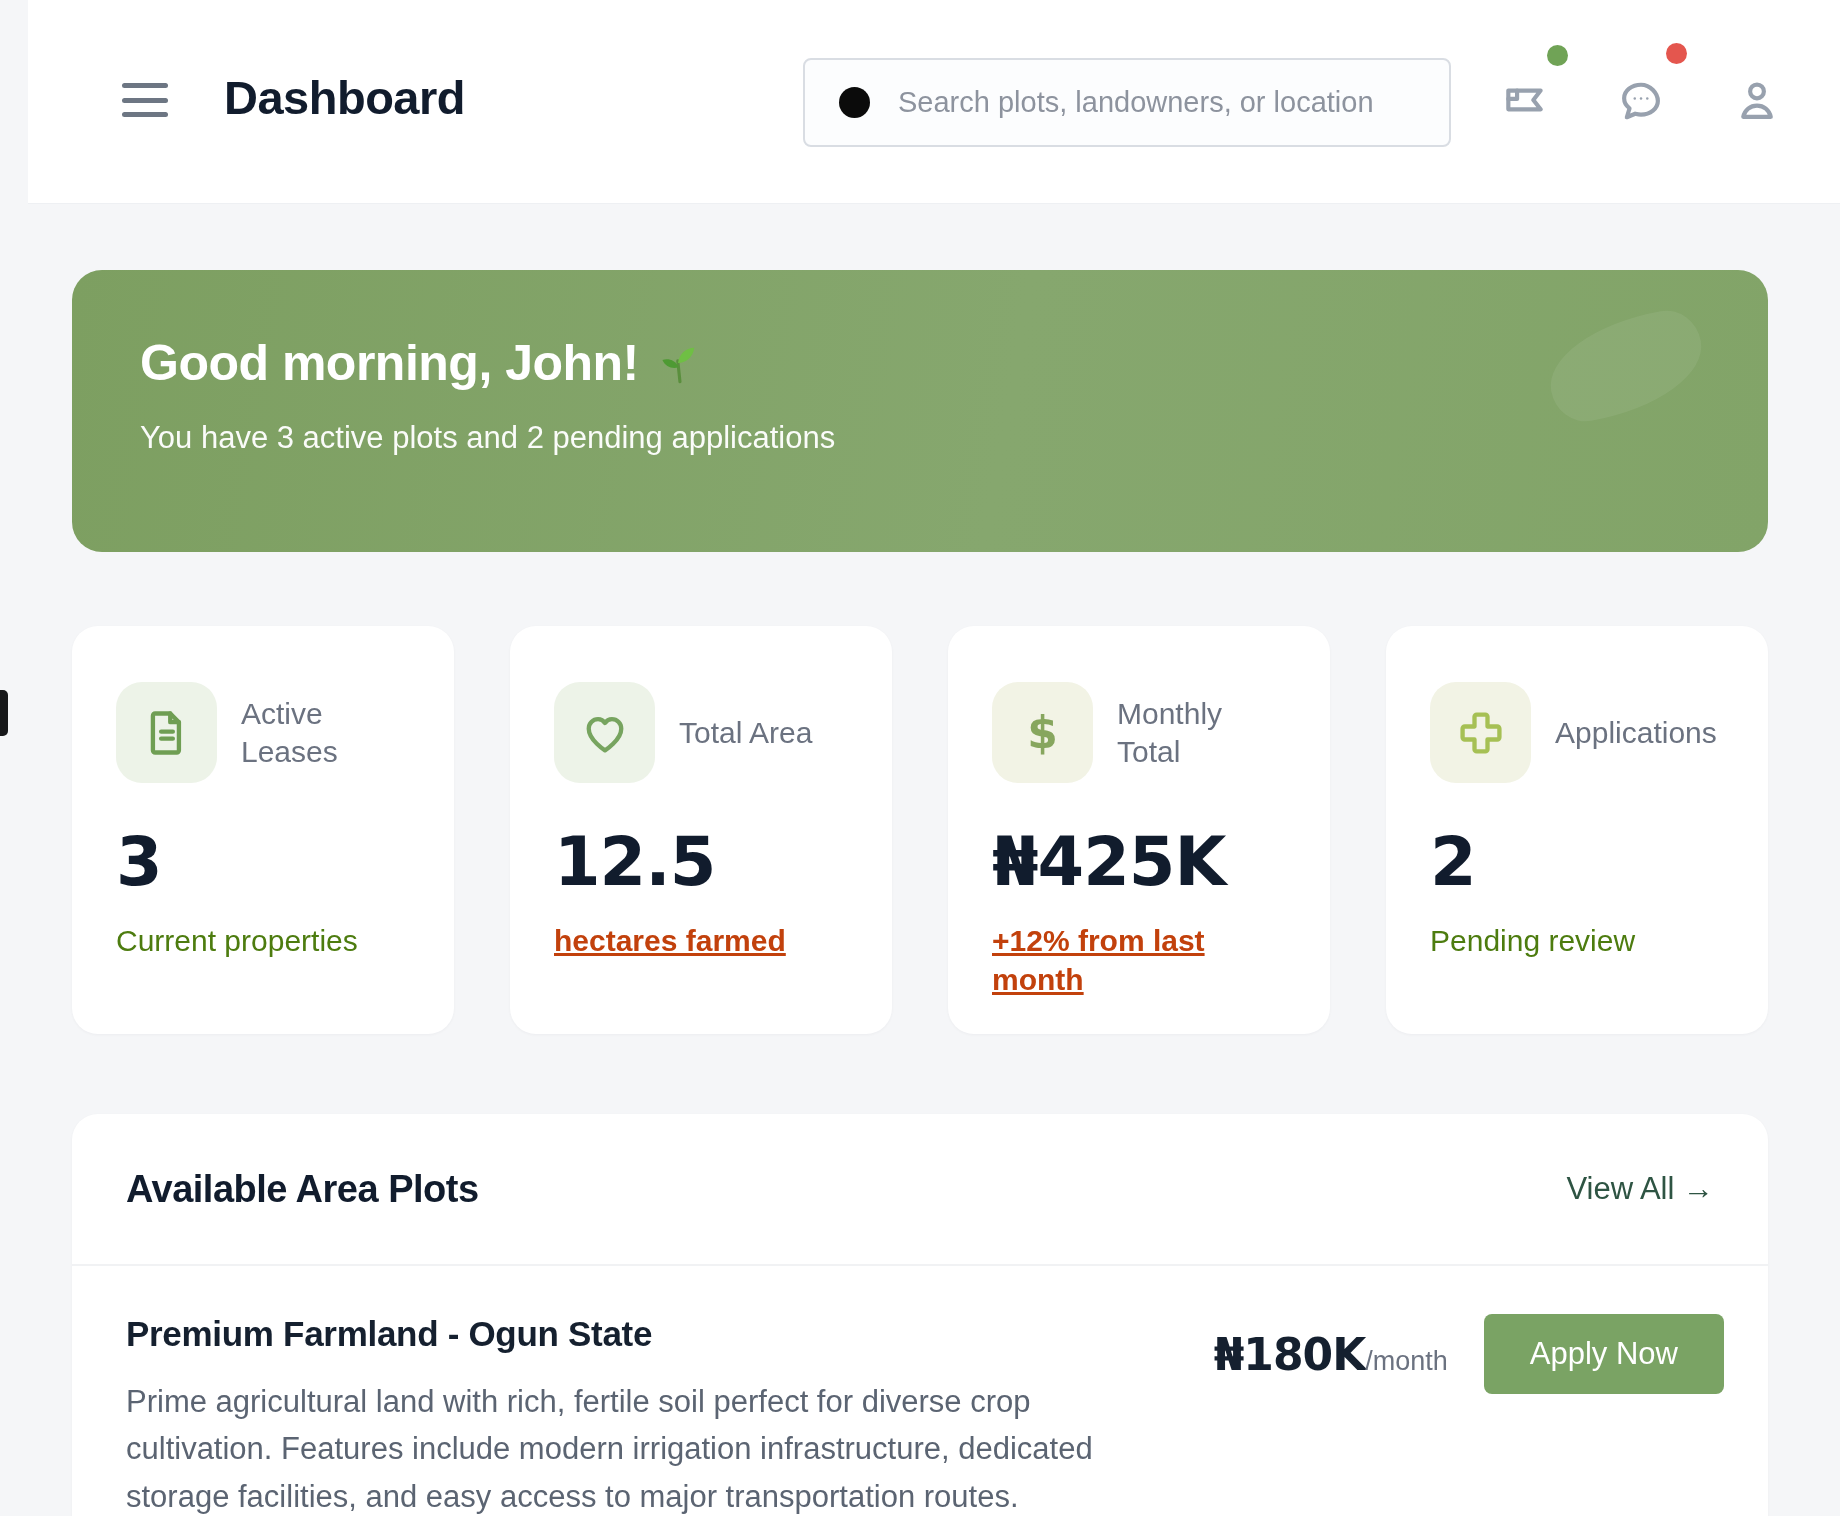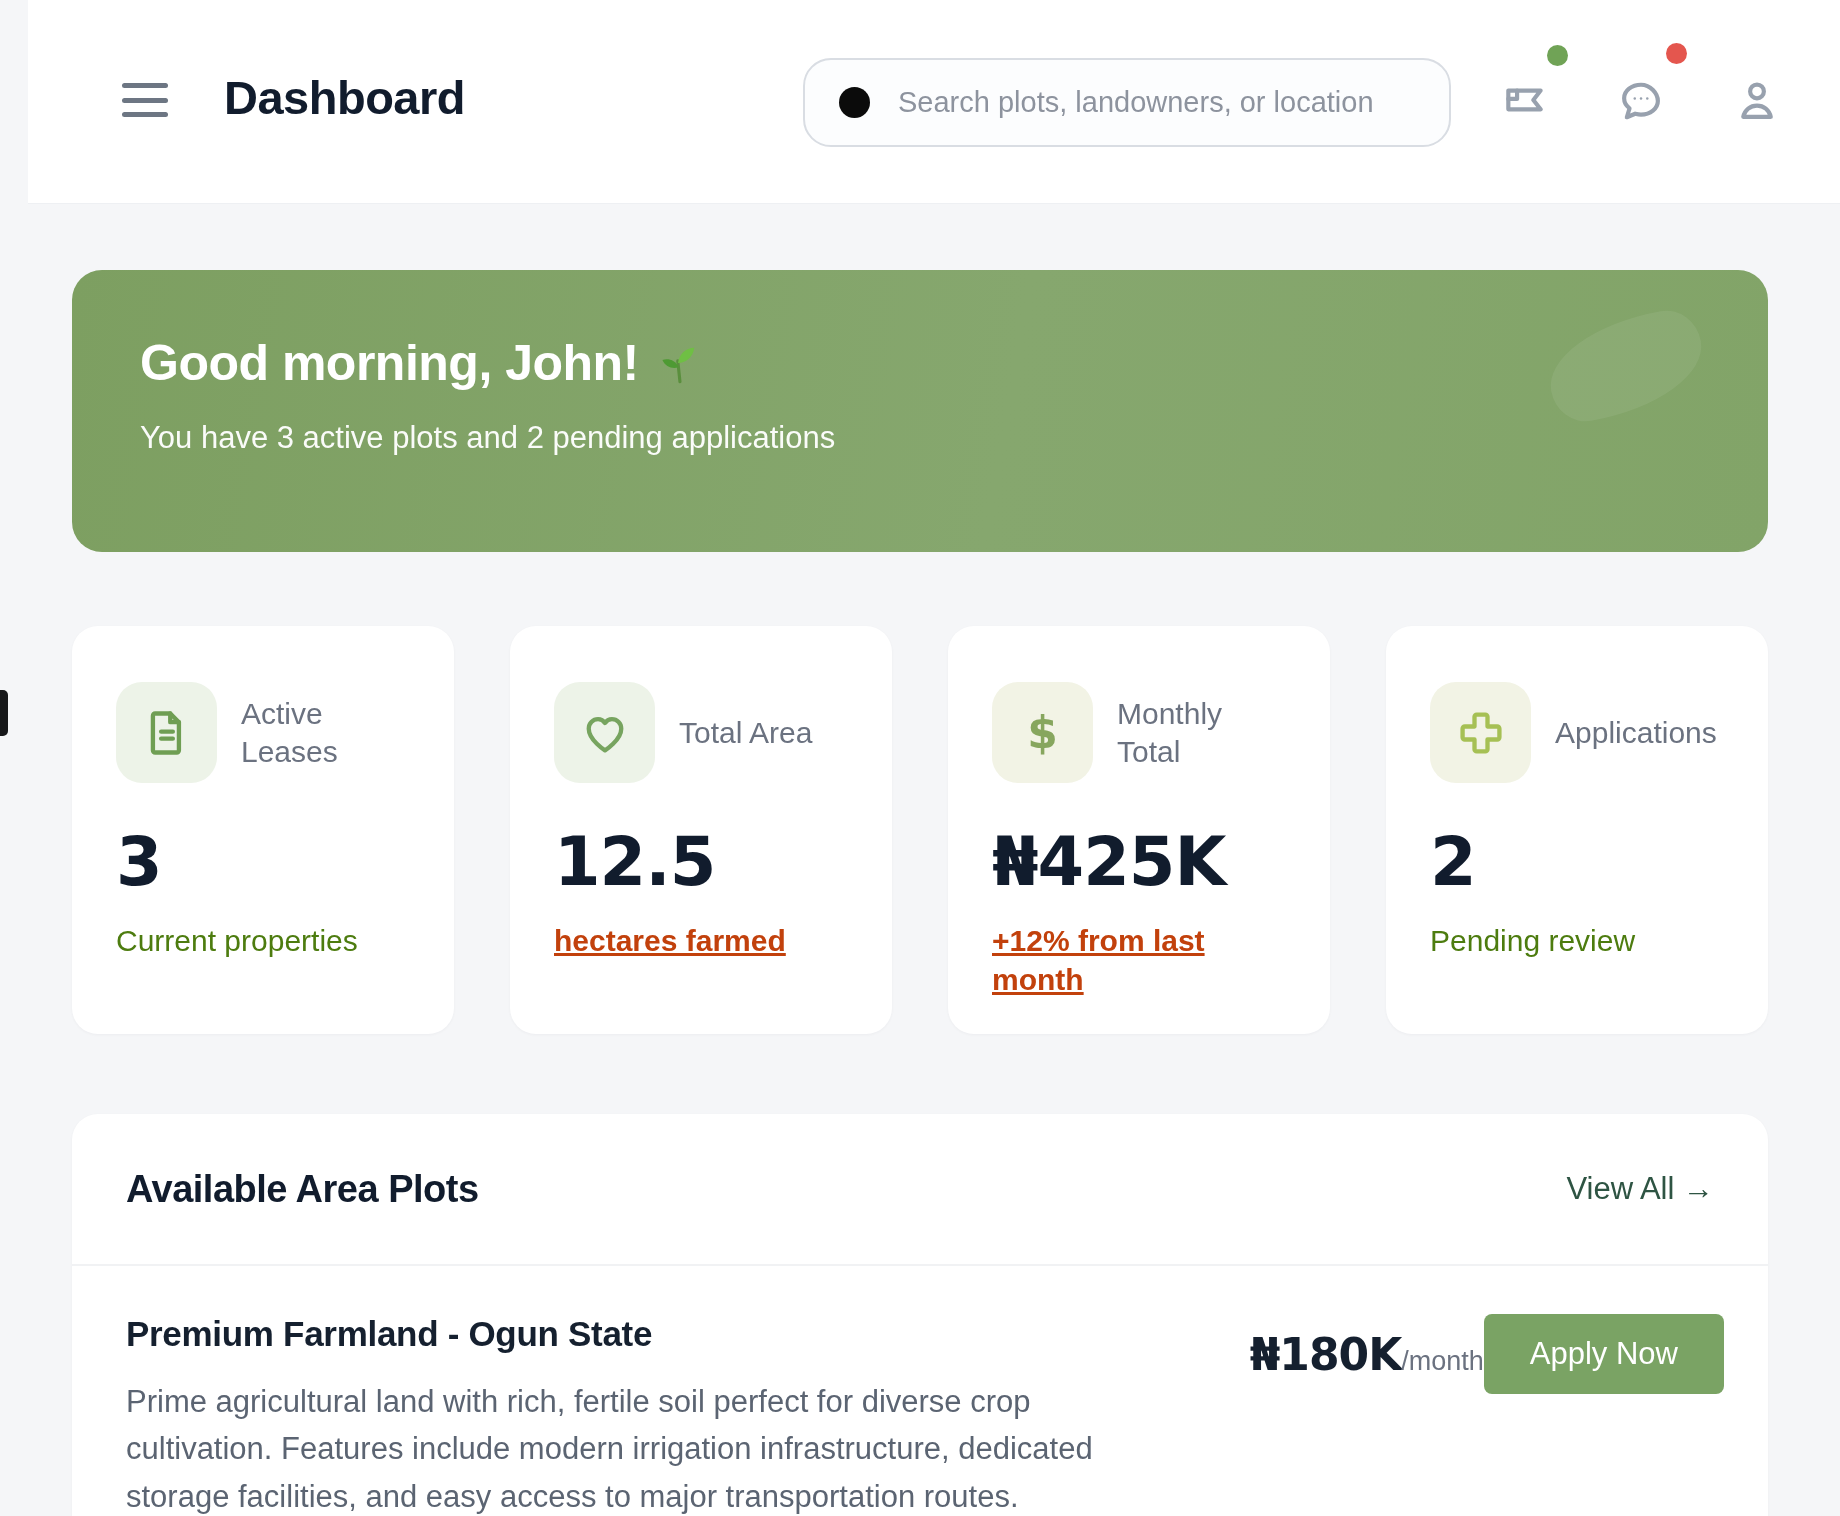--- a/index.html
+++ b/index.html
@@ -11,21 +11,21 @@
     position:relative; height:204px; background:#ffffff;
     border-bottom:1px solid #eef0f3;
     margin-left:28px;
   }
   .hamburger { position:absolute; left:94px; top:80px; width:46px; height:40px;
     display:flex; flex-direction:column; justify-content:space-between; padding:3px 0; cursor:pointer; }
   .hamburger span { display:block; height:5px; border-radius:3px; background:#6d7683; }
   .app-title { position:absolute; left:196px; top:70px; font-size:47px; font-weight:800; letter-spacing:-0.5px; color:#111c2d; }
 
   .search-box { position:absolute; left:775px; top:58px; width:648px; height:89px;
-    background:#fcfdfe; border:2px solid #d9dde3; border-radius:28px;
+    background:#fcfdfe; border:2px solid #d9dde3; border-radius:8px;
     display:flex; align-items:center; padding:0 34px; }
   .search-dot { width:31px; height:31px; border-radius:50%; background:#0b0b0b; flex:0 0 auto; }
   .search-input { flex:1; margin-left:28px; border:none; outline:none; background:transparent;
     font-size:29px; color:#303845; font-family:"Liberation Sans",sans-serif; }
   .search-input::placeholder { color:#8d939e; }
 
   .header-actions { position:absolute; right:50px; top:0; height:204px; }
   .icon-btn { position:absolute; top:76px; width:50px; height:50px; cursor:pointer; }
   .icon-btn svg { width:100%; height:100%; stroke:#98a1ae; fill:none; stroke-width:2; stroke-linecap:round; stroke-linejoin:round; }
   .btn-ticket { right:240px; }
@@ -76,21 +76,21 @@
     box-shadow:0 1px 3px rgba(16,24,40,0.04); }
   .panel-head { height:152px; padding:0 54px; display:flex; align-items:center; justify-content:space-between;
     border-bottom:2px solid #f1f2f4; }
   .panel-title { font-size:38px; font-weight:800; color:#111c2d; letter-spacing:-0.5px; }
   .view-all { font-size:31px; color:#2e5443; font-weight:500; cursor:pointer; }
 
   .listing { padding:48px 44px 40px 54px; display:flex; justify-content:space-between; align-items:flex-start; }
   .listing-info { width:1010px; }
   .listing-name { font-size:35px; font-weight:800; color:#15202f; letter-spacing:-0.3px; }
   .listing-desc { margin-top:24px; font-size:31px; line-height:1.53; color:#5b6472; }
-  .listing-side { display:flex; align-items:center; }
+  .listing-side { display:flex; align-items:center; gap:36px; }
   .price { font-family:"DejaVu Sans","Liberation Sans",sans-serif; font-size:44px; font-weight:800; color:#15202f; letter-spacing:-1px; }
   .price-period { font-family:"Liberation Sans",sans-serif; font-size:27px; font-weight:400; color:#6b7280; letter-spacing:0; }
   .apply-btn { background:#7aa364; color:#ffffff; border:none; border-radius:8px;
     font-size:31px; font-family:"Liberation Sans",sans-serif; padding:22px 46px; cursor:pointer; }
 </style>
 </head>
 <body>
 
 <div class="page">
 

